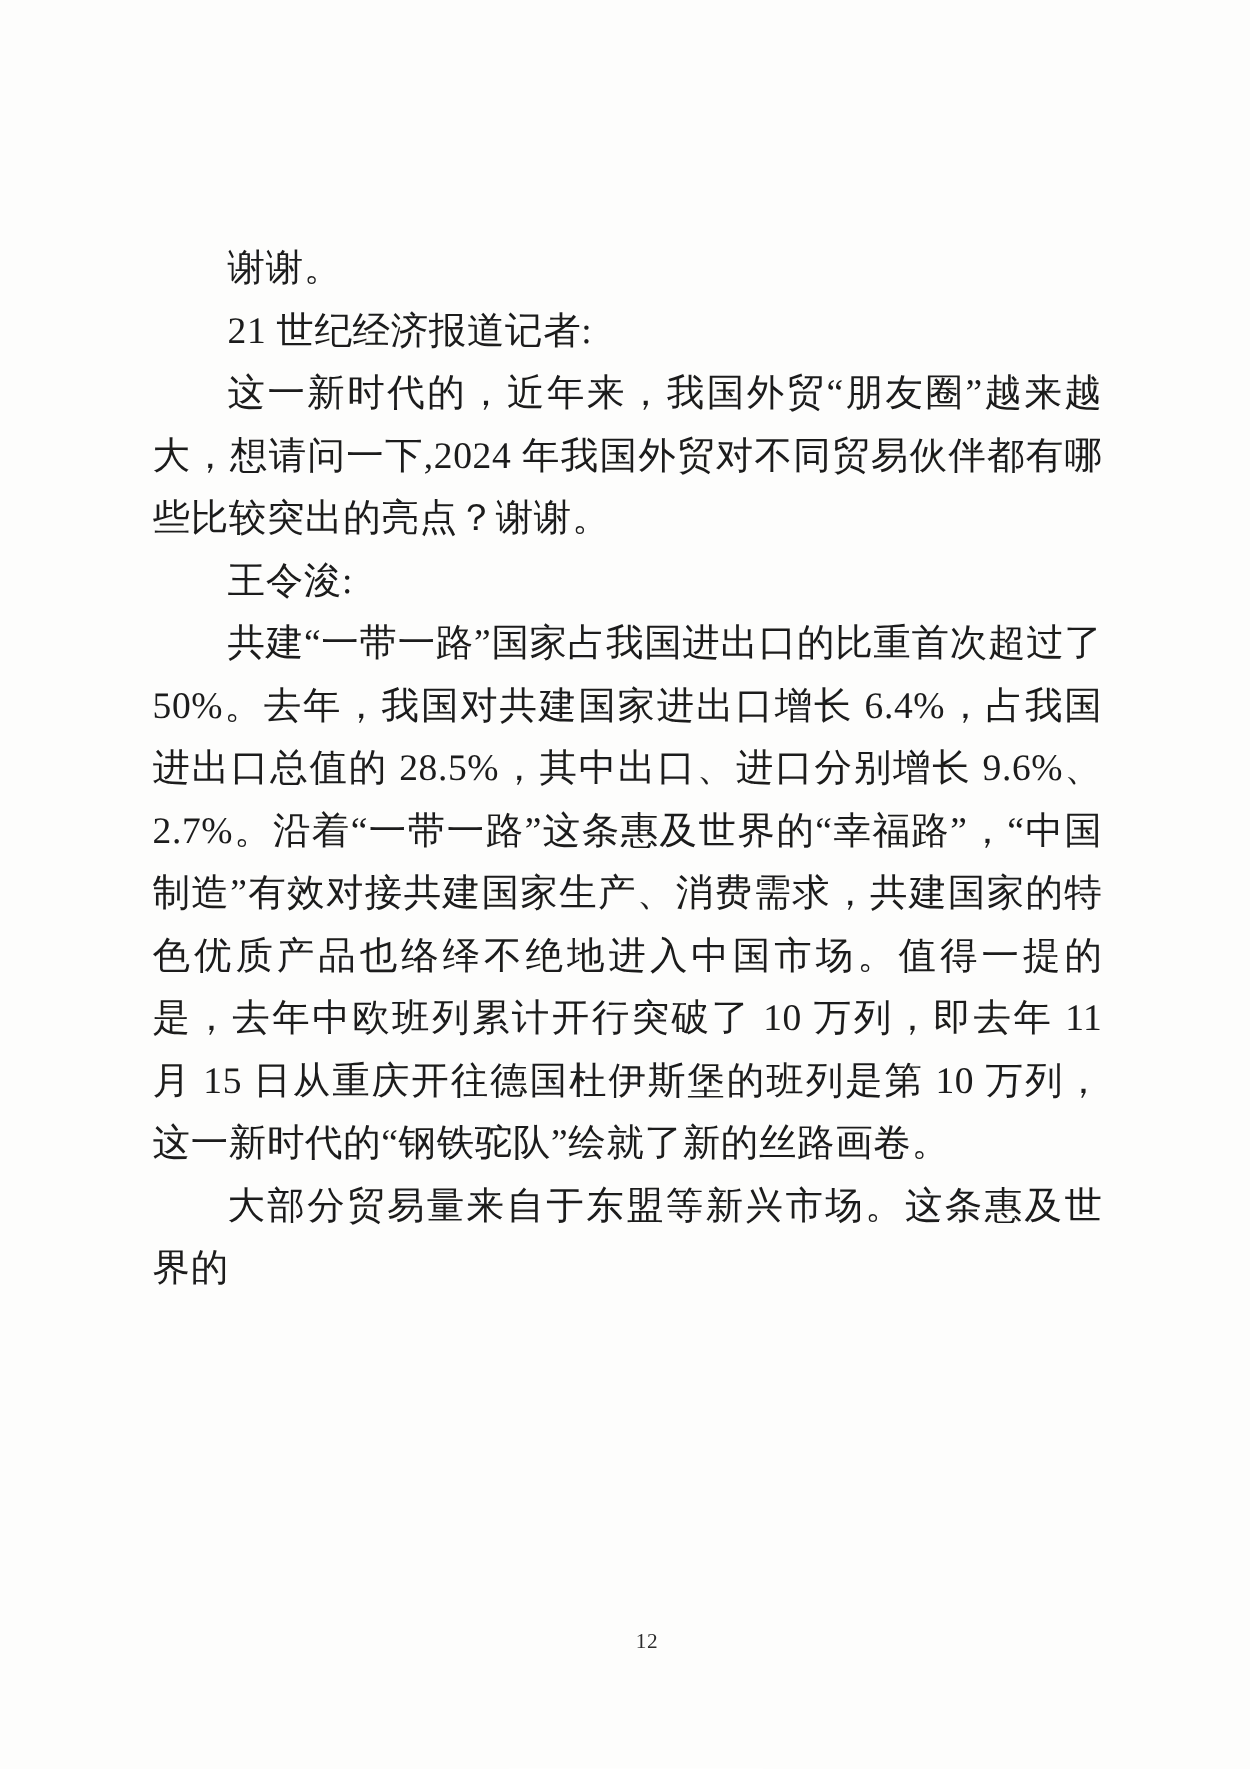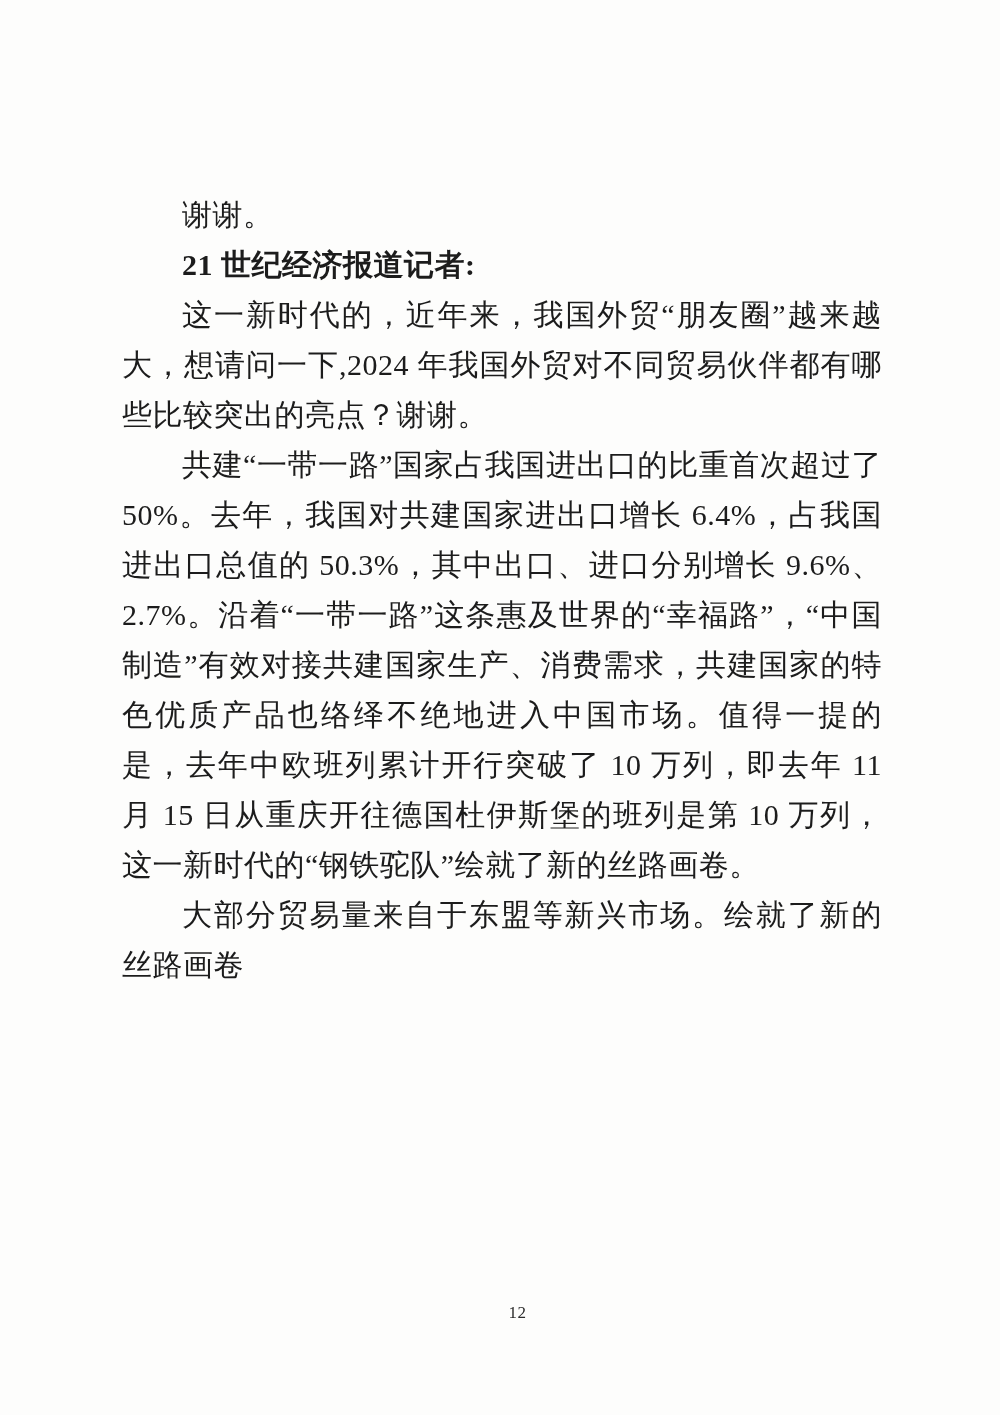--- a/index.html
+++ b/index.html
@@ -28,21 +28,21 @@
     margin: 0;
     font-size: 30px;
     line-height: 50px;
     text-align: justify;
     text-align-last: left;
     text-indent: 2em;
     letter-spacing: 0.5px;
     word-break: break-all;
   }
   .para.heading {
-    font-weight: bold;
+    font-weight: normal;
     text-align: right;
   }
   .footer {
     position: absolute;
     left: 0;
     right: 0;
     top: 1303px;
     text-align: center;
   }
   .page-number {
@@ -53,19 +53,20 @@
   }
 </style>
 </head>
 <body>
 
 <div class="page">
   <div class="content" id="doc-body">
       <p class="para">谢谢。</p>
       <p class="para heading">21 世纪经济报道记者:</p>
       <p class="para">这一新时代的，近年来，我国外贸“朋友圈”越来越大，想请问一下,2024 年我国外贸对不同贸易伙伴都有哪些比较突出的亮点？谢谢。</p>
-      <p class="para">共建“一带一路”国家占我国进出口的比重首次超过了 50%。去年，我国对共建国家进出口增长 6.4%，占我国进出口总值的 50.3%，其中出口、进口分别增长 9.6%、2.7%。沿着“一带一路”这条惠及世界的“幸福路”，“中国制造”有效对接共建国家生产、消费需求，共建国家的特色优质产品也络绎不绝地进入中国市场。值得一提的是，去年中欧班列累计开行突破了 10 万列，即去年 11 月 15 日从重庆开往德国杜伊斯堡的班列是第 10 万列，这一新时代的“钢铁驼队”绘就了新的丝路画卷。</p>
-      <p class="para">大部分贸易量来自于东盟等新兴市场。绘就了新的丝路画卷</p>
+      <p class="para heading">王令浚:</p>
+      <p class="para">共建“一带一路”国家占我国进出口的比重首次超过了 50%。去年，我国对共建国家进出口增长 6.4%，占我国进出口总值的 28.5%，其中出口、进口分别增长 9.6%、2.7%。沿着“一带一路”这条惠及世界的“幸福路”，“中国制造”有效对接共建国家生产、消费需求，共建国家的特色优质产品也络绎不绝地进入中国市场。值得一提的是，去年中欧班列累计开行突破了 10 万列，即去年 11 月 15 日从重庆开往德国杜伊斯堡的班列是第 10 万列，这一新时代的“钢铁驼队”绘就了新的丝路画卷。</p>
+      <p class="para">大部分贸易量来自于东盟等新兴市场。这条惠及世界的</p>
     </div>
   <div class="footer">
     <span class="page-number">12</span>
   </div>
 </div>
 
 </body></html>

